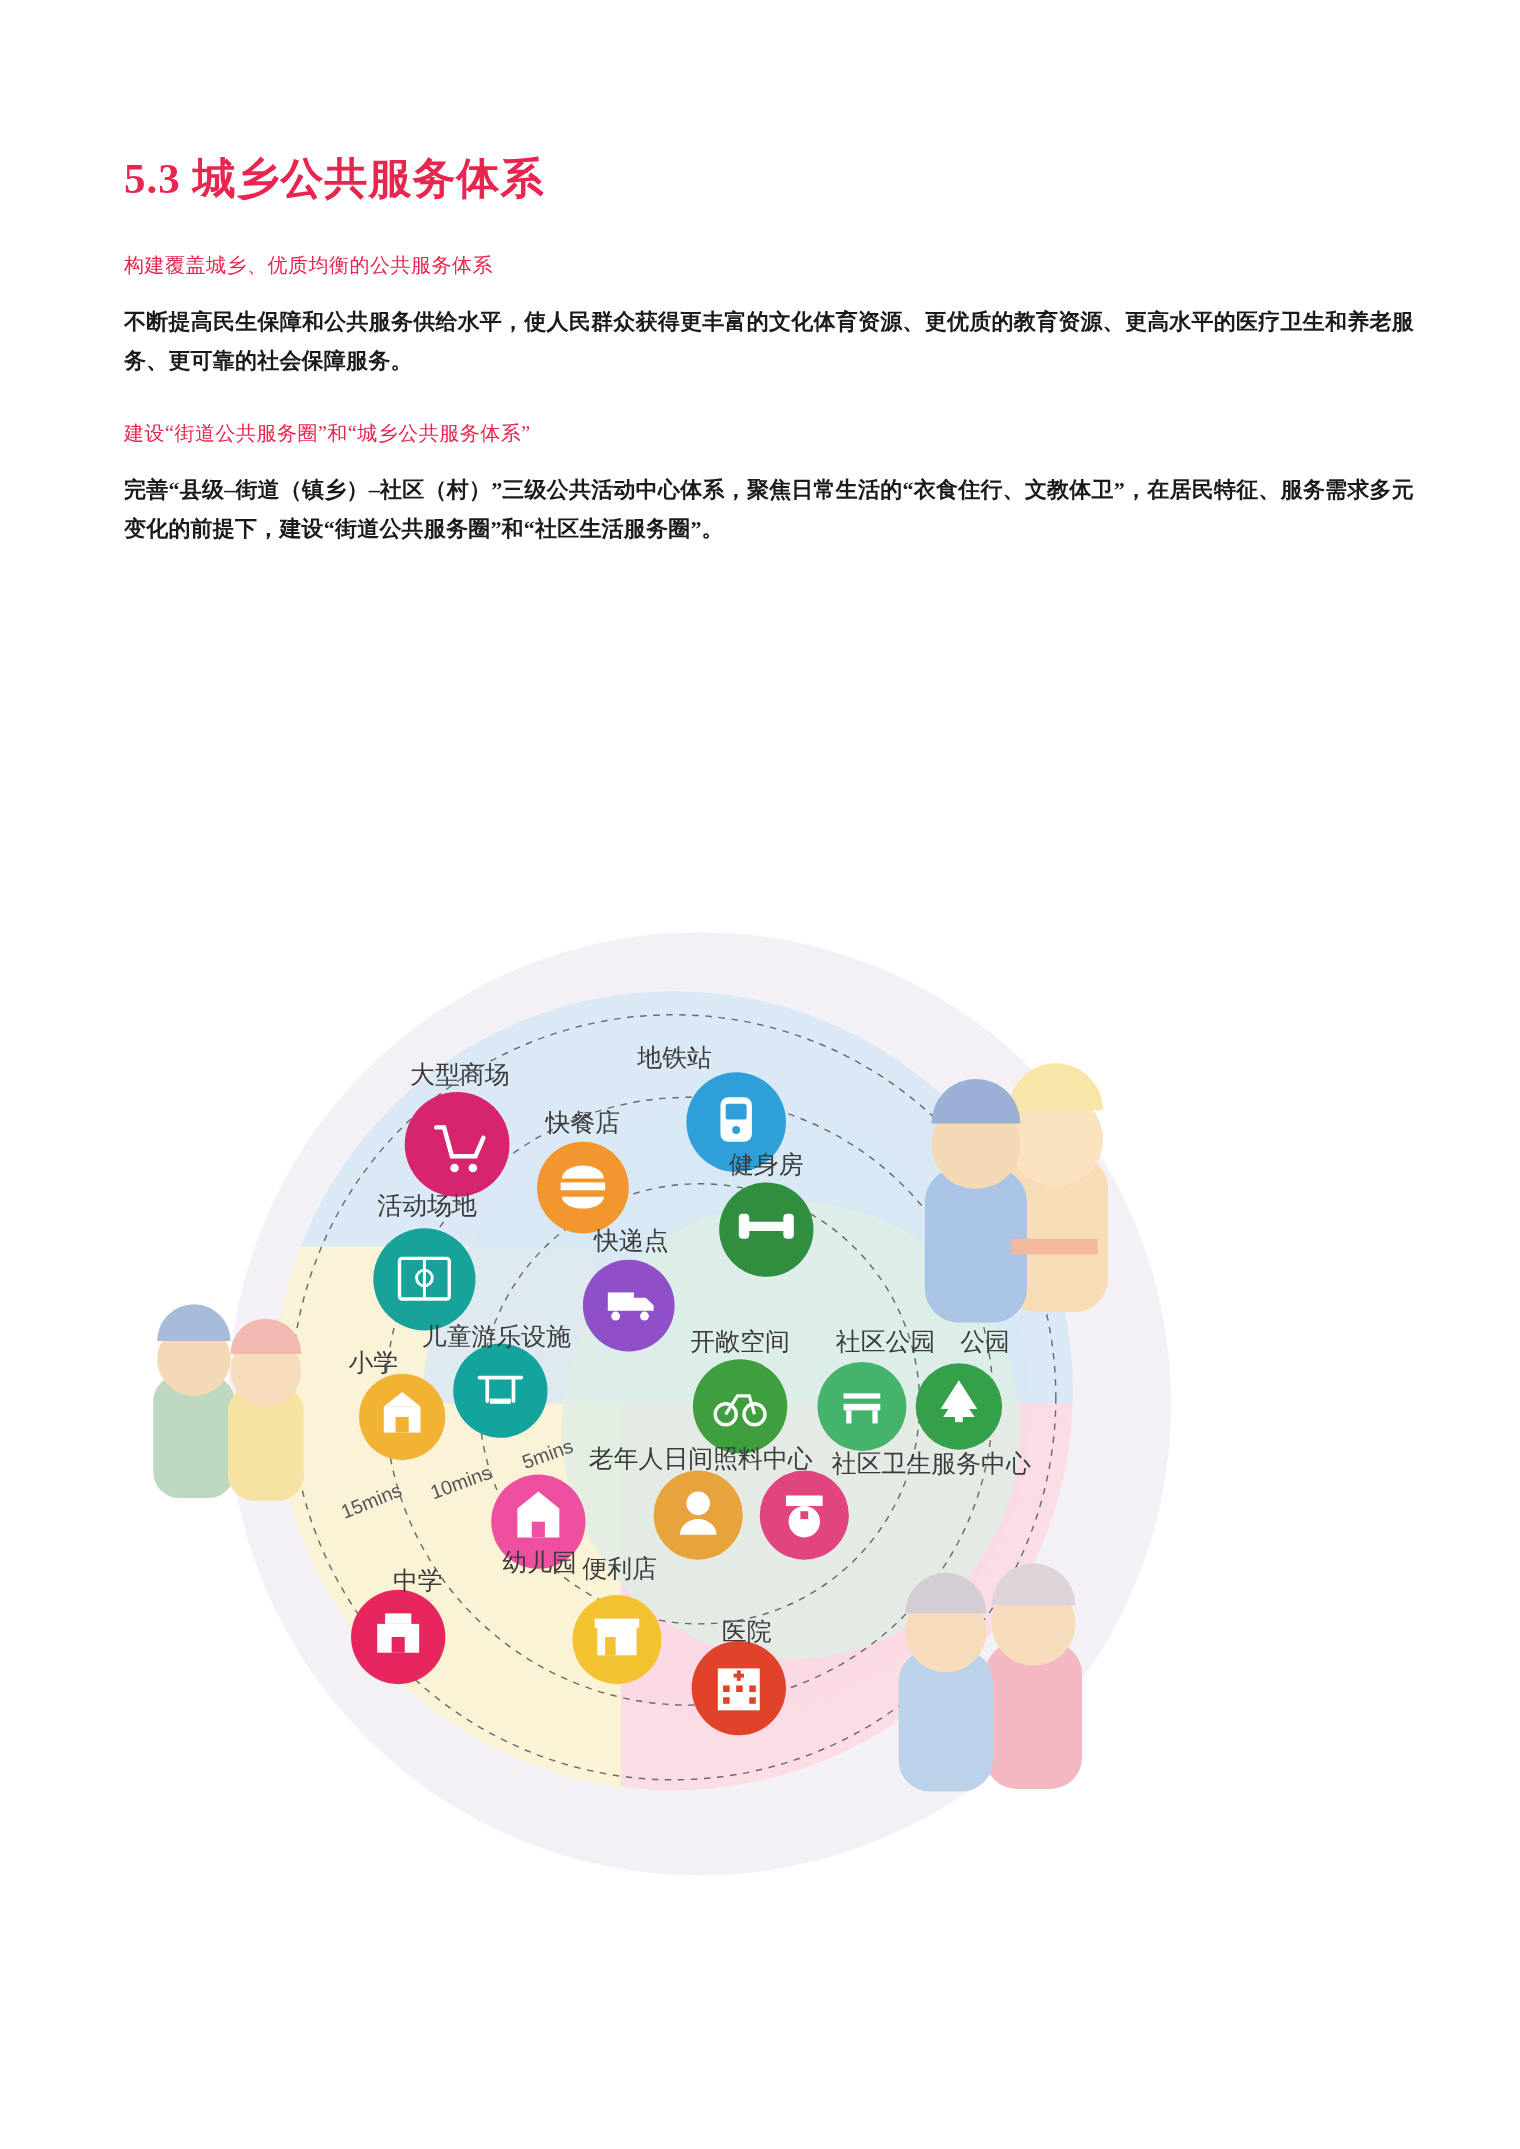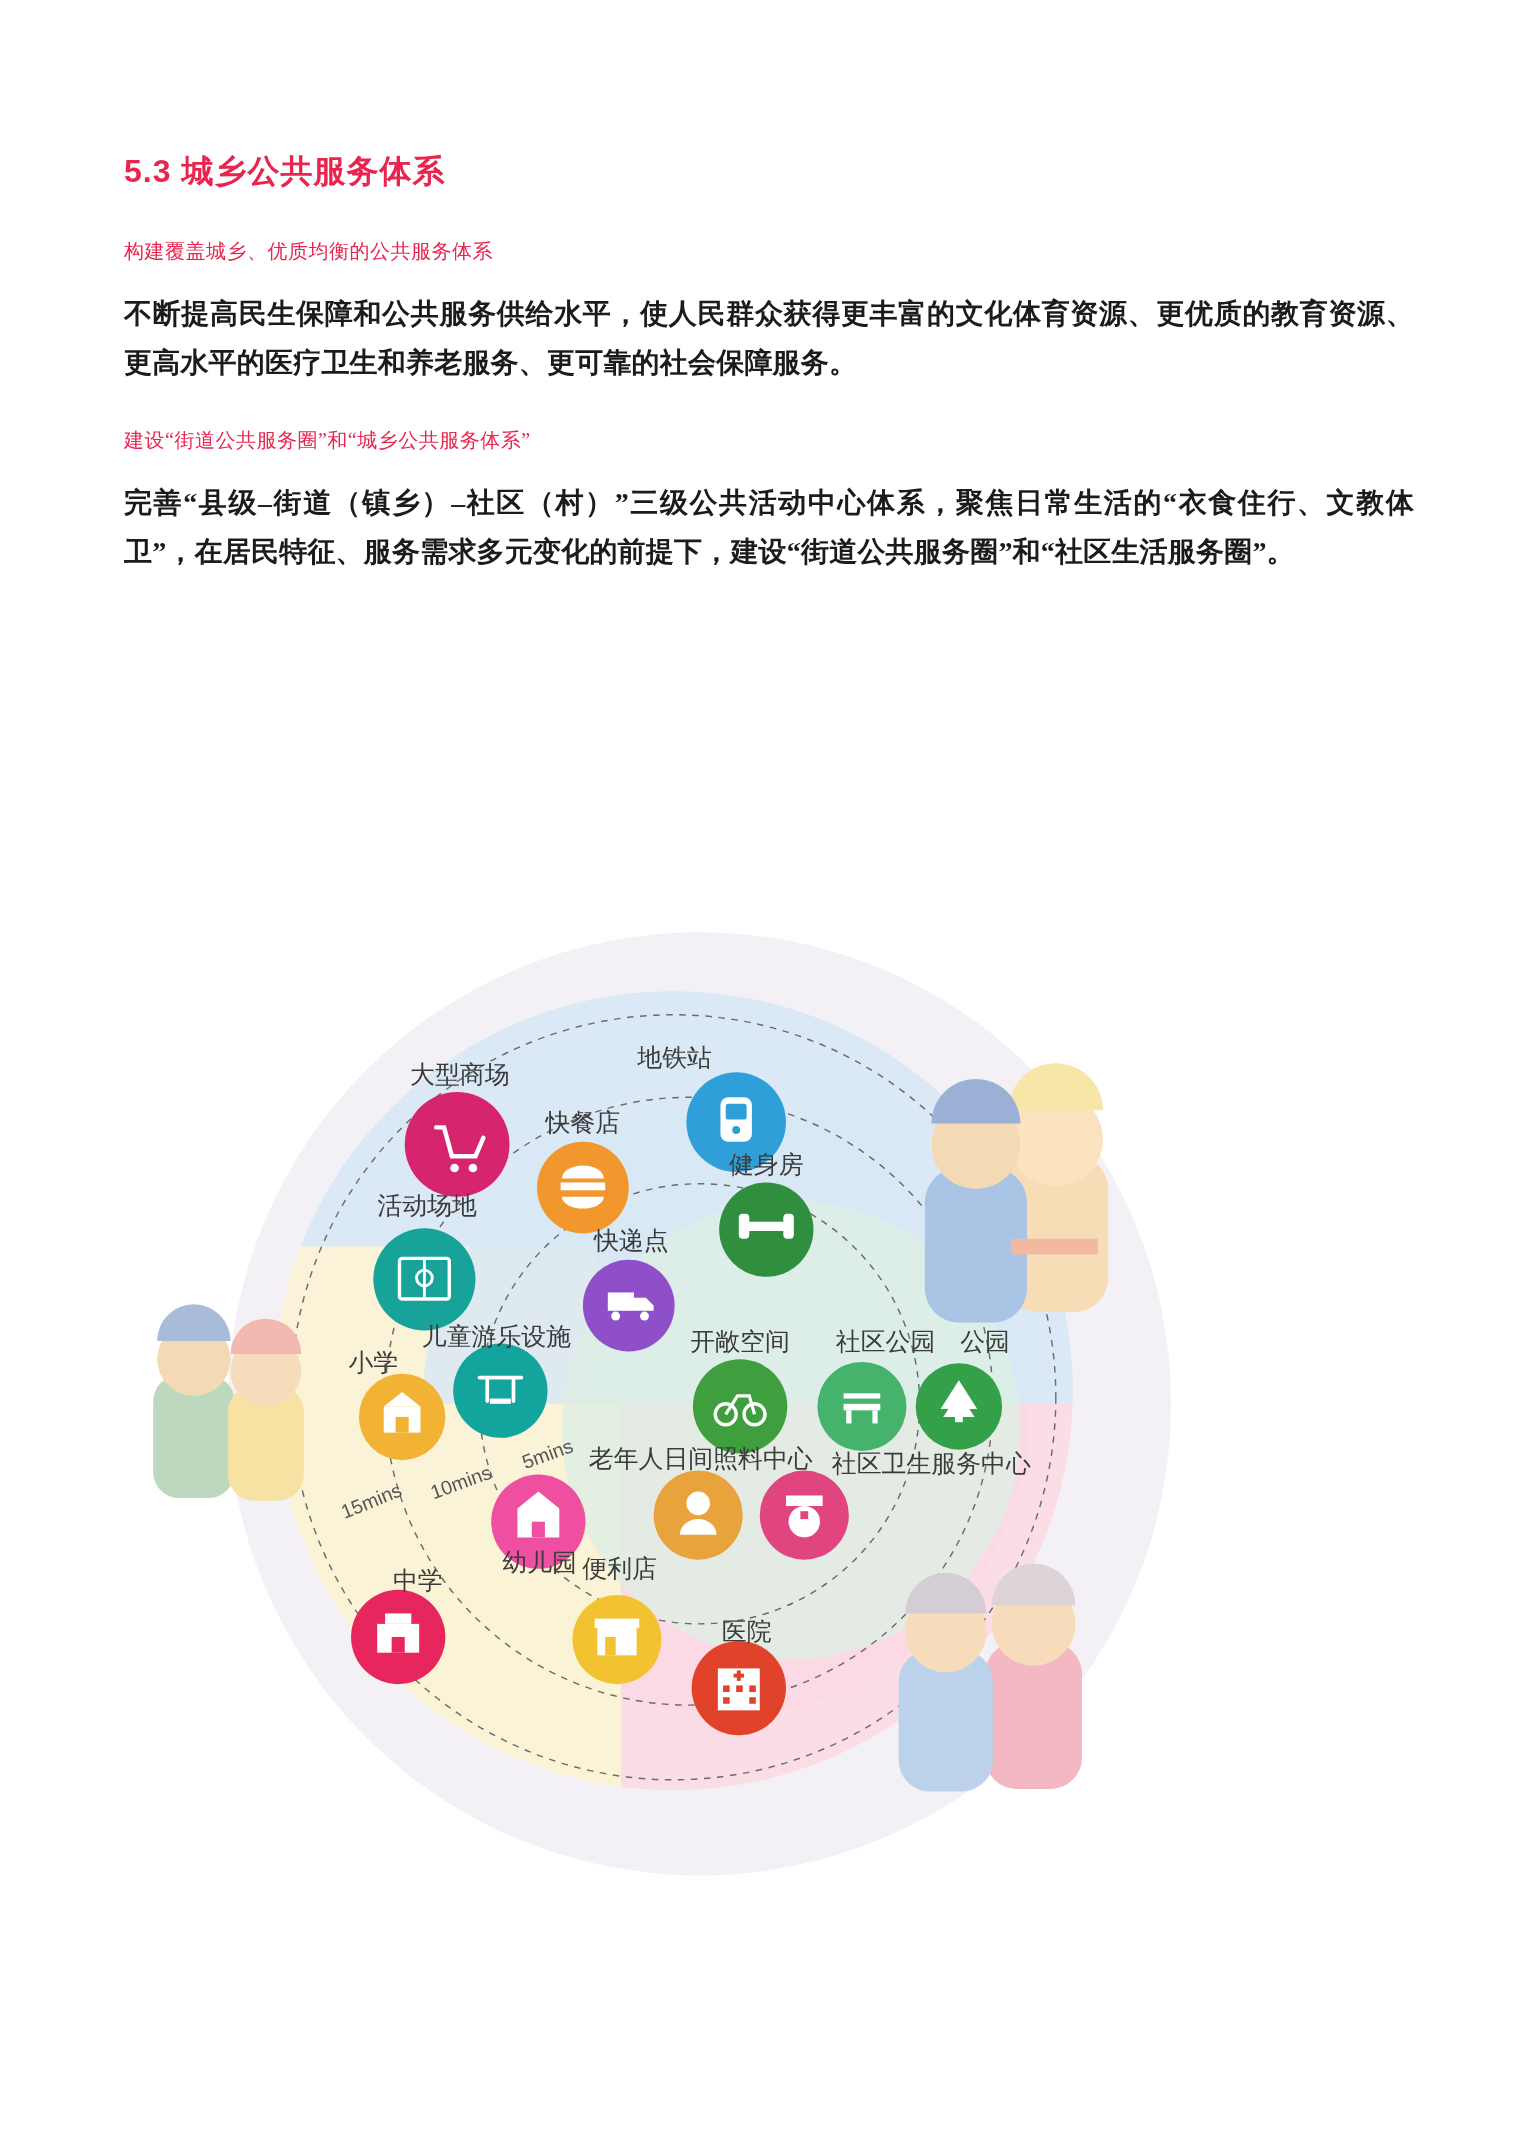--- a/index.html
+++ b/index.html
@@ -21,36 +21,36 @@
     height: 2149px;
     background: #fff;
   }
   .content {
     position: absolute;
     left: 124px;
     top: 150px;
     width: 1290px;
   }
   h1.section-title {
-    font-size: 32px;
+    font-size: 43px;
     font-weight: bold;
     color: #e8254e;
     margin: 0 0 44px 0;
     letter-spacing: 1px;
-    font-family: Liberation Sans, sans-serif;
+    font-family: Liberation Serif, serif;
   }
   h2.sub-title {
     font-size: 20px;
     font-weight: normal;
     color: #e8254e;
     margin: 0 0 24px 0;
     letter-spacing: 0.5px;
   }
   p.body-text {
-    font-size: 28px;
+    font-size: 22px;
     line-height: 1.75;
     color: #1b1b1b;
     margin: 0 0 40px 0;
     text-align: justify;
     font-weight: bold;
     letter-spacing: 0.2px;
   }
   .figure-wrap {
     position: absolute;
     left: 110px;

